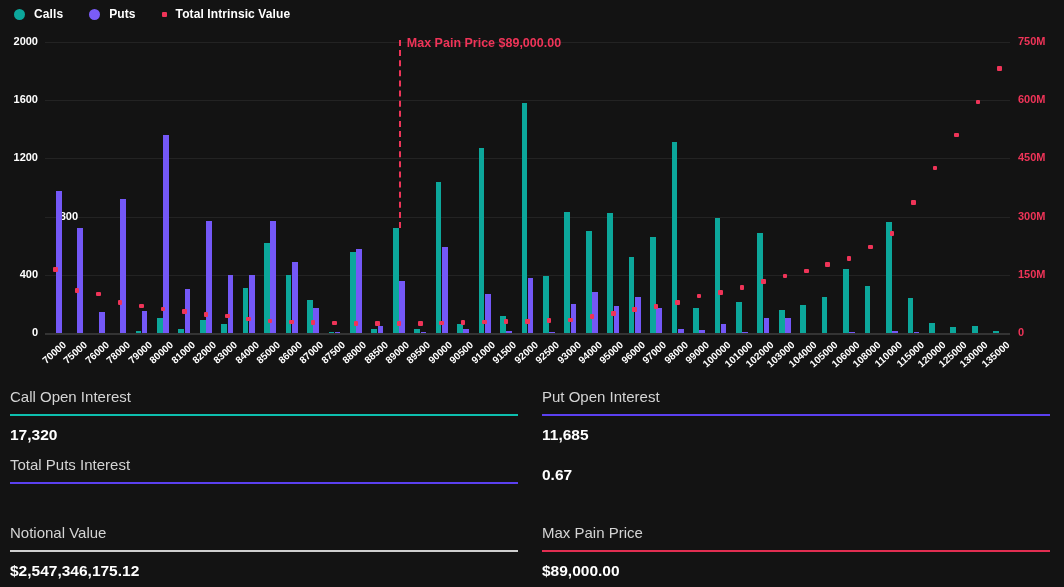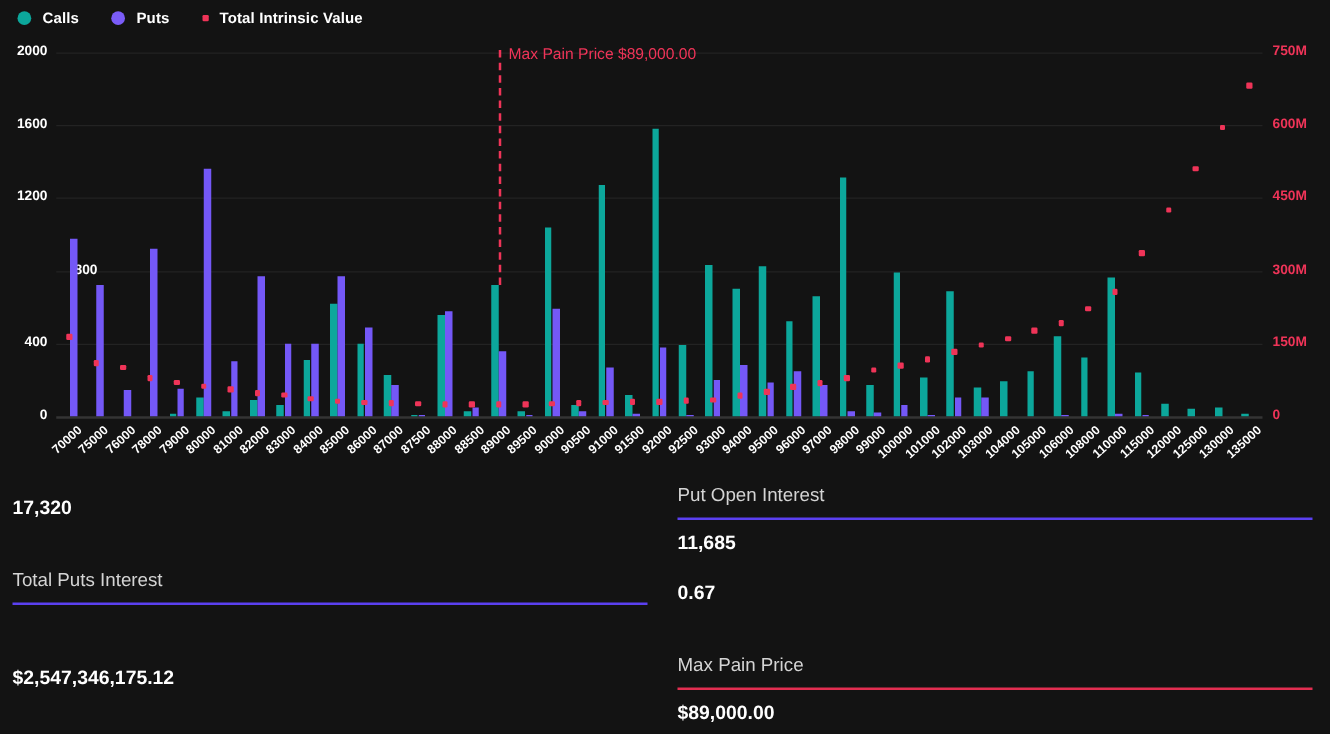--- a/index.html
+++ b/index.html
@@ -16,21 +16,21 @@
   .marker-square{width:5px;height:5px;border-radius:1px;}
   .gridline{position:absolute;left:45px;width:965px;height:1px;background:#232323;}
   .gridline.zero{background:#343434;height:2px;}
   .ytick-left{position:absolute;left:0;width:38px;text-align:right;font-size:11px;font-weight:700;color:#ffffff;}
   .ytick-right{position:absolute;left:1018px;font-size:11px;font-weight:700;}
   .bar{position:absolute;width:5.6px;}
   .iv-dot{position:absolute;width:4.6px;height:4.6px;border-radius:1px;}
   .xtick{position:absolute;top:339px;font-size:10px;font-weight:700;color:#ffffff;white-space:nowrap;
          transform:rotate(-42deg);transform-origin:100% 0%;}
   .maxpain-line{position:absolute;width:0;border-left:2px dashed;}
-  .maxpain-label{position:absolute;top:36px;font-size:12.5px;font-weight:400;white-space:nowrap;}
+  .maxpain-label{position:absolute;top:36px;font-size:12.5px;font-weight:700;white-space:nowrap;}
   .stats{position:absolute;left:10px;top:388px;width:1040px;display:grid;
          grid-template-columns:1fr 1fr;column-gap:24px;row-gap:14px;}
   .stat-cell{height:54px;}
   .stat-label{font-size:15px;color:#d4d4d4;padding-bottom:9px;border-bottom:2.5px solid #888;}
   .stat-value{font-size:15.5px;color:#ffffff;font-weight:600;margin-top:10px;}
 </style>
 </head>
 <body>
 
 <div class="chart">
@@ -236,32 +236,34 @@
       <div class="bar" style="left: 993.378px; top: 330.817px; height: 2.1825px; background: rgb(12, 167, 155);"></div>
       <div class="iv-dot" style="left: 996.978px; top: 66.084px; background: rgb(239, 52, 88);"></div>
       <div class="xtick" style="right: 59.7222px;">135000</div>
       <div class="maxpain-line" style="left: 398.833px; top: 40px; height: 188.24px; border-left-color: rgb(239, 52, 88);"></div>
     </div>
   <div class="maxpain-label" id="maxpain-label" style="left: 406.833px; color: rgb(239, 52, 88);">Max Pain Price $89,000.00</div>
 </div>
 
 <div class="stats">
   <div class="stat-cell">
+    <div class="stat-label" style="border-bottom-color: rgb(13, 191, 174);">Call Open Interest</div>
     <div class="stat-value">17,320</div>
   </div>
   <div class="stat-cell">
     <div class="stat-label" style="border-bottom-color: rgb(91, 64, 240);">Put Open Interest</div>
     <div class="stat-value">11,685</div>
   </div>
   <div class="stat-cell">
     <div class="stat-label" style="border-bottom-color: rgb(91, 64, 240);">Total Puts Interest</div>
   </div>
   <div class="stat-cell">
     <div class="stat-value">0.67</div>
   </div>
   <div class="stat-cell">
+    <div class="stat-label" style="border-bottom-color: rgb(207, 207, 207);">Notional Value</div>
     <div class="stat-value">$2,547,346,175.12</div>
   </div>
   <div class="stat-cell">
     <div class="stat-label" style="border-bottom-color: rgb(226, 46, 81);">Max Pain Price</div>
     <div class="stat-value">$89,000.00</div>
   </div>
 </div>
 
 </body></html>

